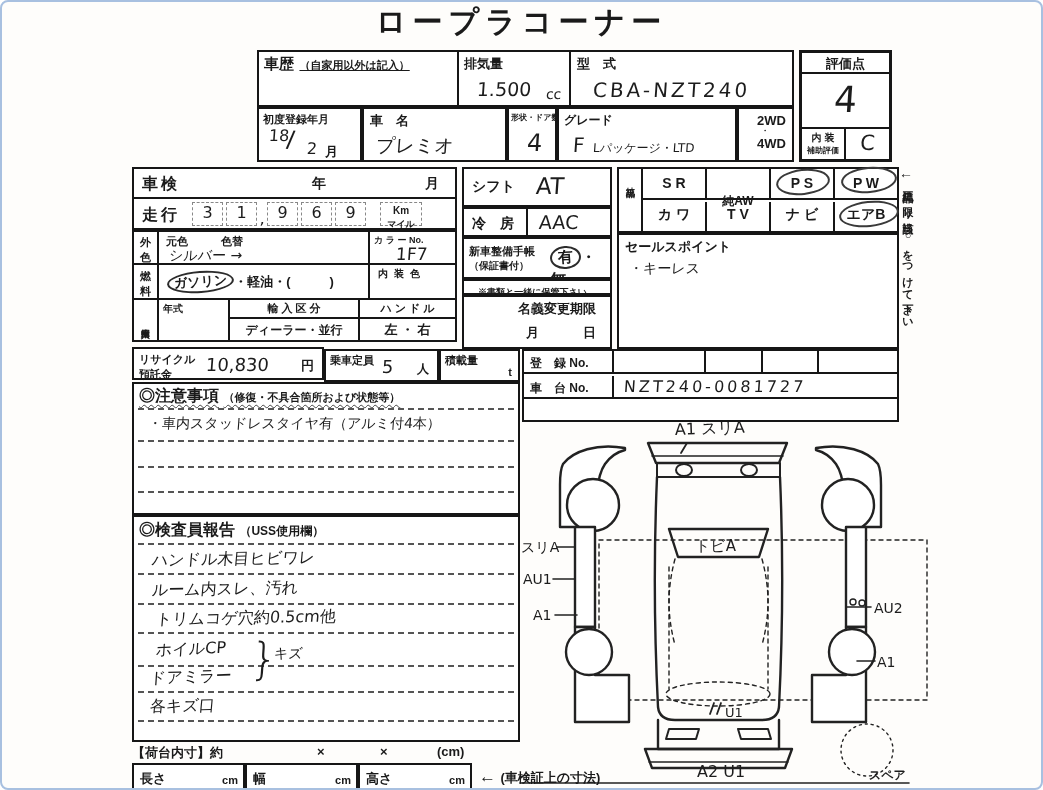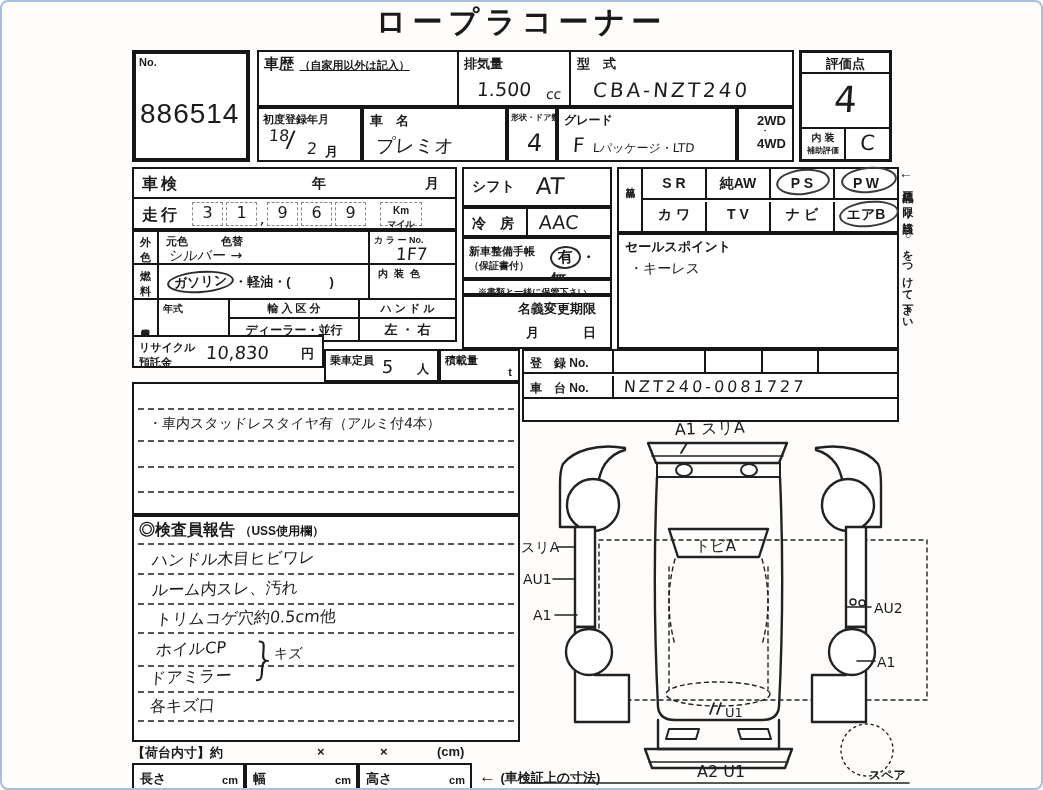--- a/index.html
+++ b/index.html
@@ -20,24 +20,20 @@
   .wavy { text-decoration: underline wavy #444 1px; text-underline-offset:3px; }
   svg text { font-family:"DejaVu Sans", sans-serif; fill:#1c1c1c; }
 </style>
 </head>
 <body>
 
 <div id="sheet">
 
   <div class="a" style="left:0;right:0;top:8;text-align:center;font-size:30px;font-weight:bold;letter-spacing:6px;">ロープラコーナー</div>
 
-  <div class="bx b4" style="left:130px;top:48px;width:118px;height:112px;">
-    <div class="a lbl" style="left:3px;top:2px;font-size:11px;">No.</div>
-    <div class="a" style="left:4px;top:44px;font-size:28px;letter-spacing:1px;">886514</div>
-  </div>
 
   <div class="bx" style="left:255px;top:48px;width:202px;height:57px;">
     <span class="lbl" style="font-size:15px;margin:3px 1px 0 5px;display:inline-block;">車歴</span>
     <span class="lbl" style="font-size:11px;text-decoration:underline;">（自家用以外は記入）</span>
   </div>
   <div class="bx" style="left:455px;top:48px;width:114px;height:57px;">
     <div class="lbl" style="font-size:13px;margin:3px 0 0 5px;">排気量</div>
     <div class="a hand" style="left:18px;top:26px;font-size:19px;">1.500</div>
     <div class="a hand" style="right:8px;bottom:3px;font-size:14px;">cc</div>
   </div>
@@ -170,21 +166,21 @@
     <span class="a lbl" style="right:14px;bottom:5px;font-size:13px;">日</span>
   </div>
 
   <div class="bx" style="left:615px;top:165px;width:282px;height:66px;display:flex;">
     <div style="width:24px;border-right:2px solid #161616;text-align:center;">
       <span class="lbl vtxt" style="font-size:9px;letter-spacing:1px;margin-top:4px;">純正品</span>
     </div>
     <div style="flex:1;position:relative;">
       <div class="a" style="left:0;right:0;top:0;height:31px;display:flex;border-bottom:2px solid #161616;">
         <div class="lbl" style="flex:1;border-right:2px solid #161616;text-align:center;font-size:14px;padding-top:6px;">S R</div>
-        <div class="lbl" style="flex:1;border-right:2px solid #161616;text-align:center;font-size:14px;padding-top:6px;">純AW</div>
+        <div class="lbl" style="flex:1;border-right:2px solid #161616;text-align:center;font-size:12px;padding-top:24px;">純AW</div>
         <div class="lbl" style="flex:1;border-right:2px solid #161616;text-align:center;font-size:14px;padding-top:6px;">P S</div>
         <div class="lbl" style="flex:1;text-align:center;font-size:14px;padding-top:6px;">P W</div>
       </div>
       <div class="a" style="left:0;right:0;top:33px;height:31px;display:flex;">
         <div class="lbl" style="flex:1;border-right:2px solid #161616;text-align:center;font-size:14px;padding-top:4px;">カ ワ</div>
         <div class="lbl" style="flex:1;border-right:2px solid #161616;text-align:center;font-size:14px;padding-top:4px;">T V</div>
         <div class="lbl" style="flex:1;border-right:2px solid #161616;text-align:center;font-size:14px;padding-top:4px;">ナ ビ</div>
         <div class="lbl" style="flex:1;text-align:center;font-size:14px;padding-top:4px;">エアB</div>
       </div>
 
@@ -196,21 +192,21 @@
   </div>
 
   <div class="bx" style="left:615px;top:231px;width:282px;height:116px;">
     <div class="lbl" style="font-size:13px;margin:3px 0 0 6px;">セールスポイント</div>
     <div class="hand" style="font-size:14px;margin:4px 0 0 10px;">・キーレス</div>
   </div>
 
   <span class="a lbl" style="left:897px;top:163px;font-size:14px;">←</span>
   <div class="a vtxt lbl" style="left:898px;top:180px;height:245px;font-size:11px;letter-spacing:1px;">純正品に限り該当に○をつけて下さい</div>
 
-  <div class="bx" style="left:130px;top:333px;width:192px;height:33px;">
+  <div class="bx" style="left:130px;top:345px;width:192px;height:33px;">
     <div class="a" style="left:5px;top:2px;line-height:13px;">
       <span class="lbl" style="font-size:11px;">リサイクル</span><br>
       <span class="lbl" style="font-size:11px;">預託金</span>
     </div>
     <span class="a hand" style="left:72px;top:5px;font-size:18px;">10,830</span>
     <span class="a lbl" style="right:8px;top:8px;font-size:13px;">円</span>
   </div>
   <div class="bx" style="left:322px;top:347px;width:115px;height:33px;">
     <span class="a lbl" style="left:4px;top:2px;font-size:11px;">乗車定員</span>
     <span class="a hand" style="left:56px;top:5px;font-size:18px;">5</span>
@@ -230,20 +226,24 @@
       <div class="a" style="left:293px;top:0;bottom:0;border-left:2px solid #161616;"></div>
     </div>
     <div class="a" style="left:0;right:0;top:25px;height:23px;border-bottom:2px solid #161616;">
       <span class="a lbl" style="left:6px;top:4px;font-size:12px;">車　台 No.</span>
       <div class="a" style="left:88px;top:0;bottom:0;border-left:2px solid #161616;"></div>
       <span class="a hand" style="left:100px;top:1px;font-size:16px;letter-spacing:3px;">NZT240-0081727</span>
     </div>
   </div>
 
   <div class="bx" style="left:130px;top:380px;width:388px;height:133px;">
+    <div class="a" style="left:5px;top:2px;white-space:nowrap;">
+      <span class="lbl wavy" style="font-size:16px;">◎注意事項</span>
+      <span class="lbl wavy" style="font-size:11px;">（修復・不具合箇所および状態等）</span>
+    </div>
     <div class="dash" style="left:4px;right:4px;top:24px;"></div>
     <div class="a hand" style="left:14px;top:31px;font-size:14px;">・車内スタッドレスタイヤ有（アルミ付4本）</div>
     <div class="dash" style="left:4px;right:4px;top:56px;"></div>
     <div class="dash" style="left:4px;right:4px;top:82px;"></div>
     <div class="dash" style="left:4px;right:4px;top:107px;"></div>
   </div>
 
   <div class="bx" style="left:130px;top:513px;width:388px;height:227px;">
     <div class="a" style="left:5px;top:3px;white-space:nowrap;">
       <span class="lbl" style="font-size:16px;">◎検査員報告</span>

